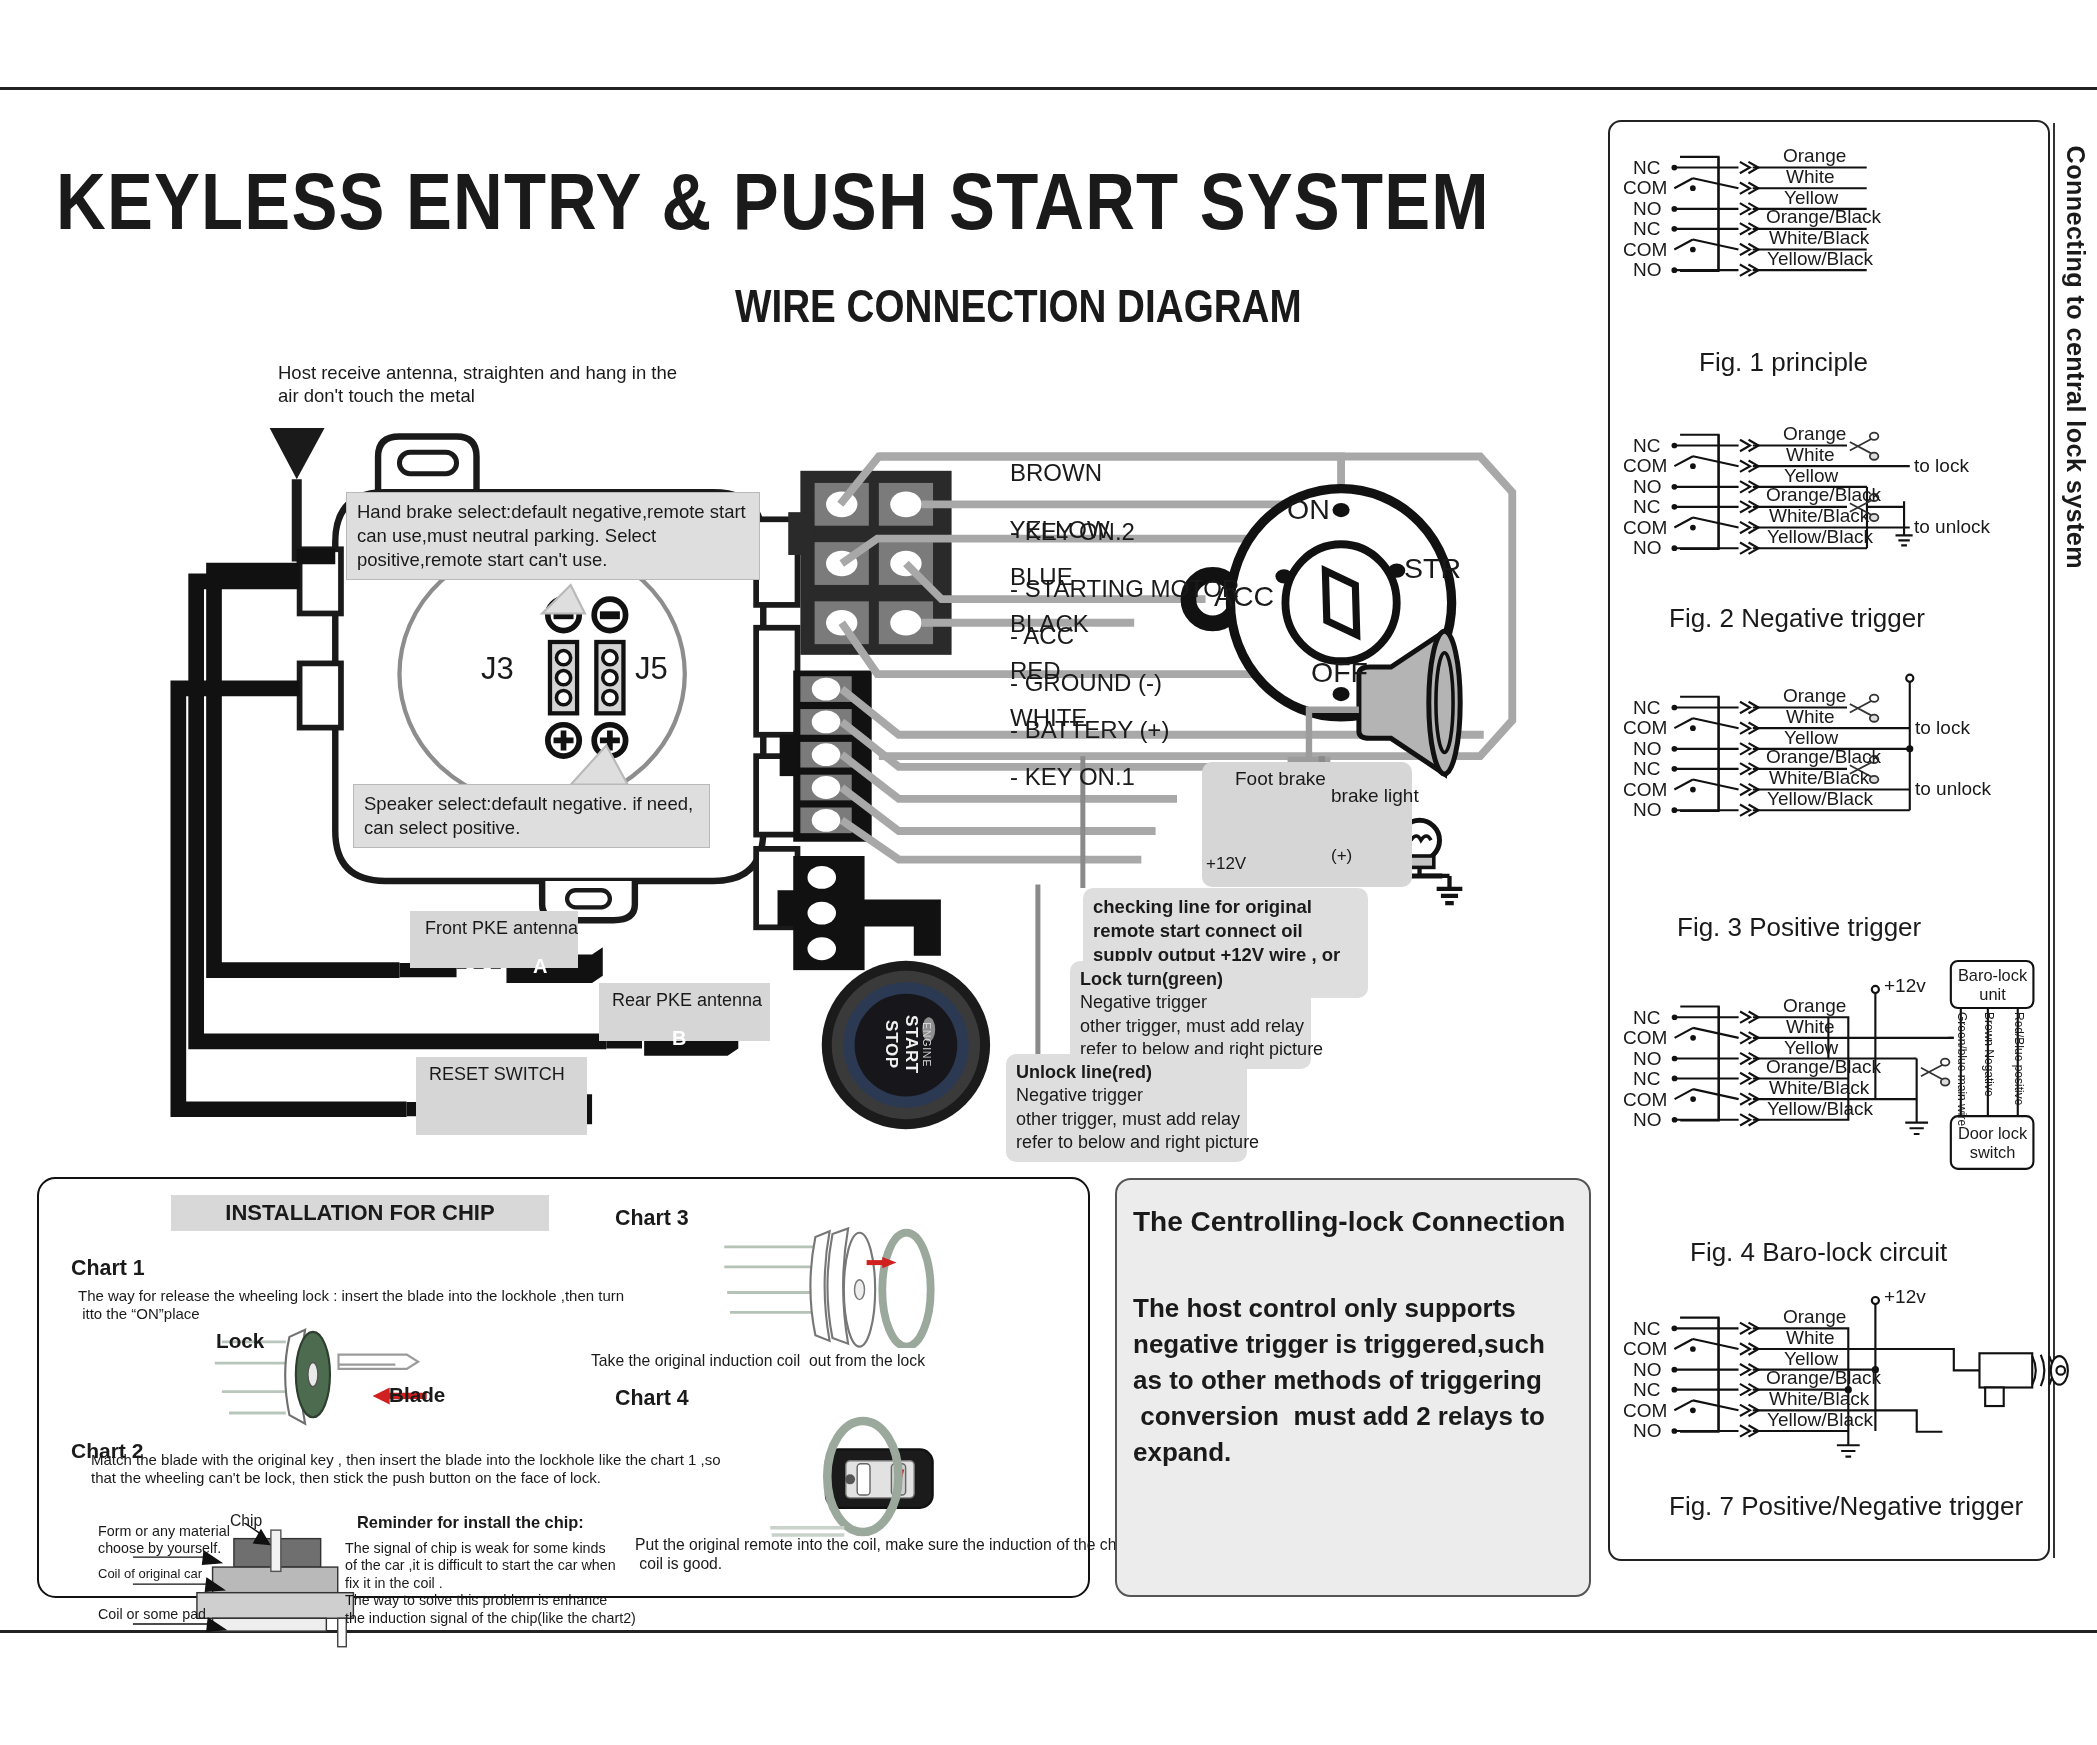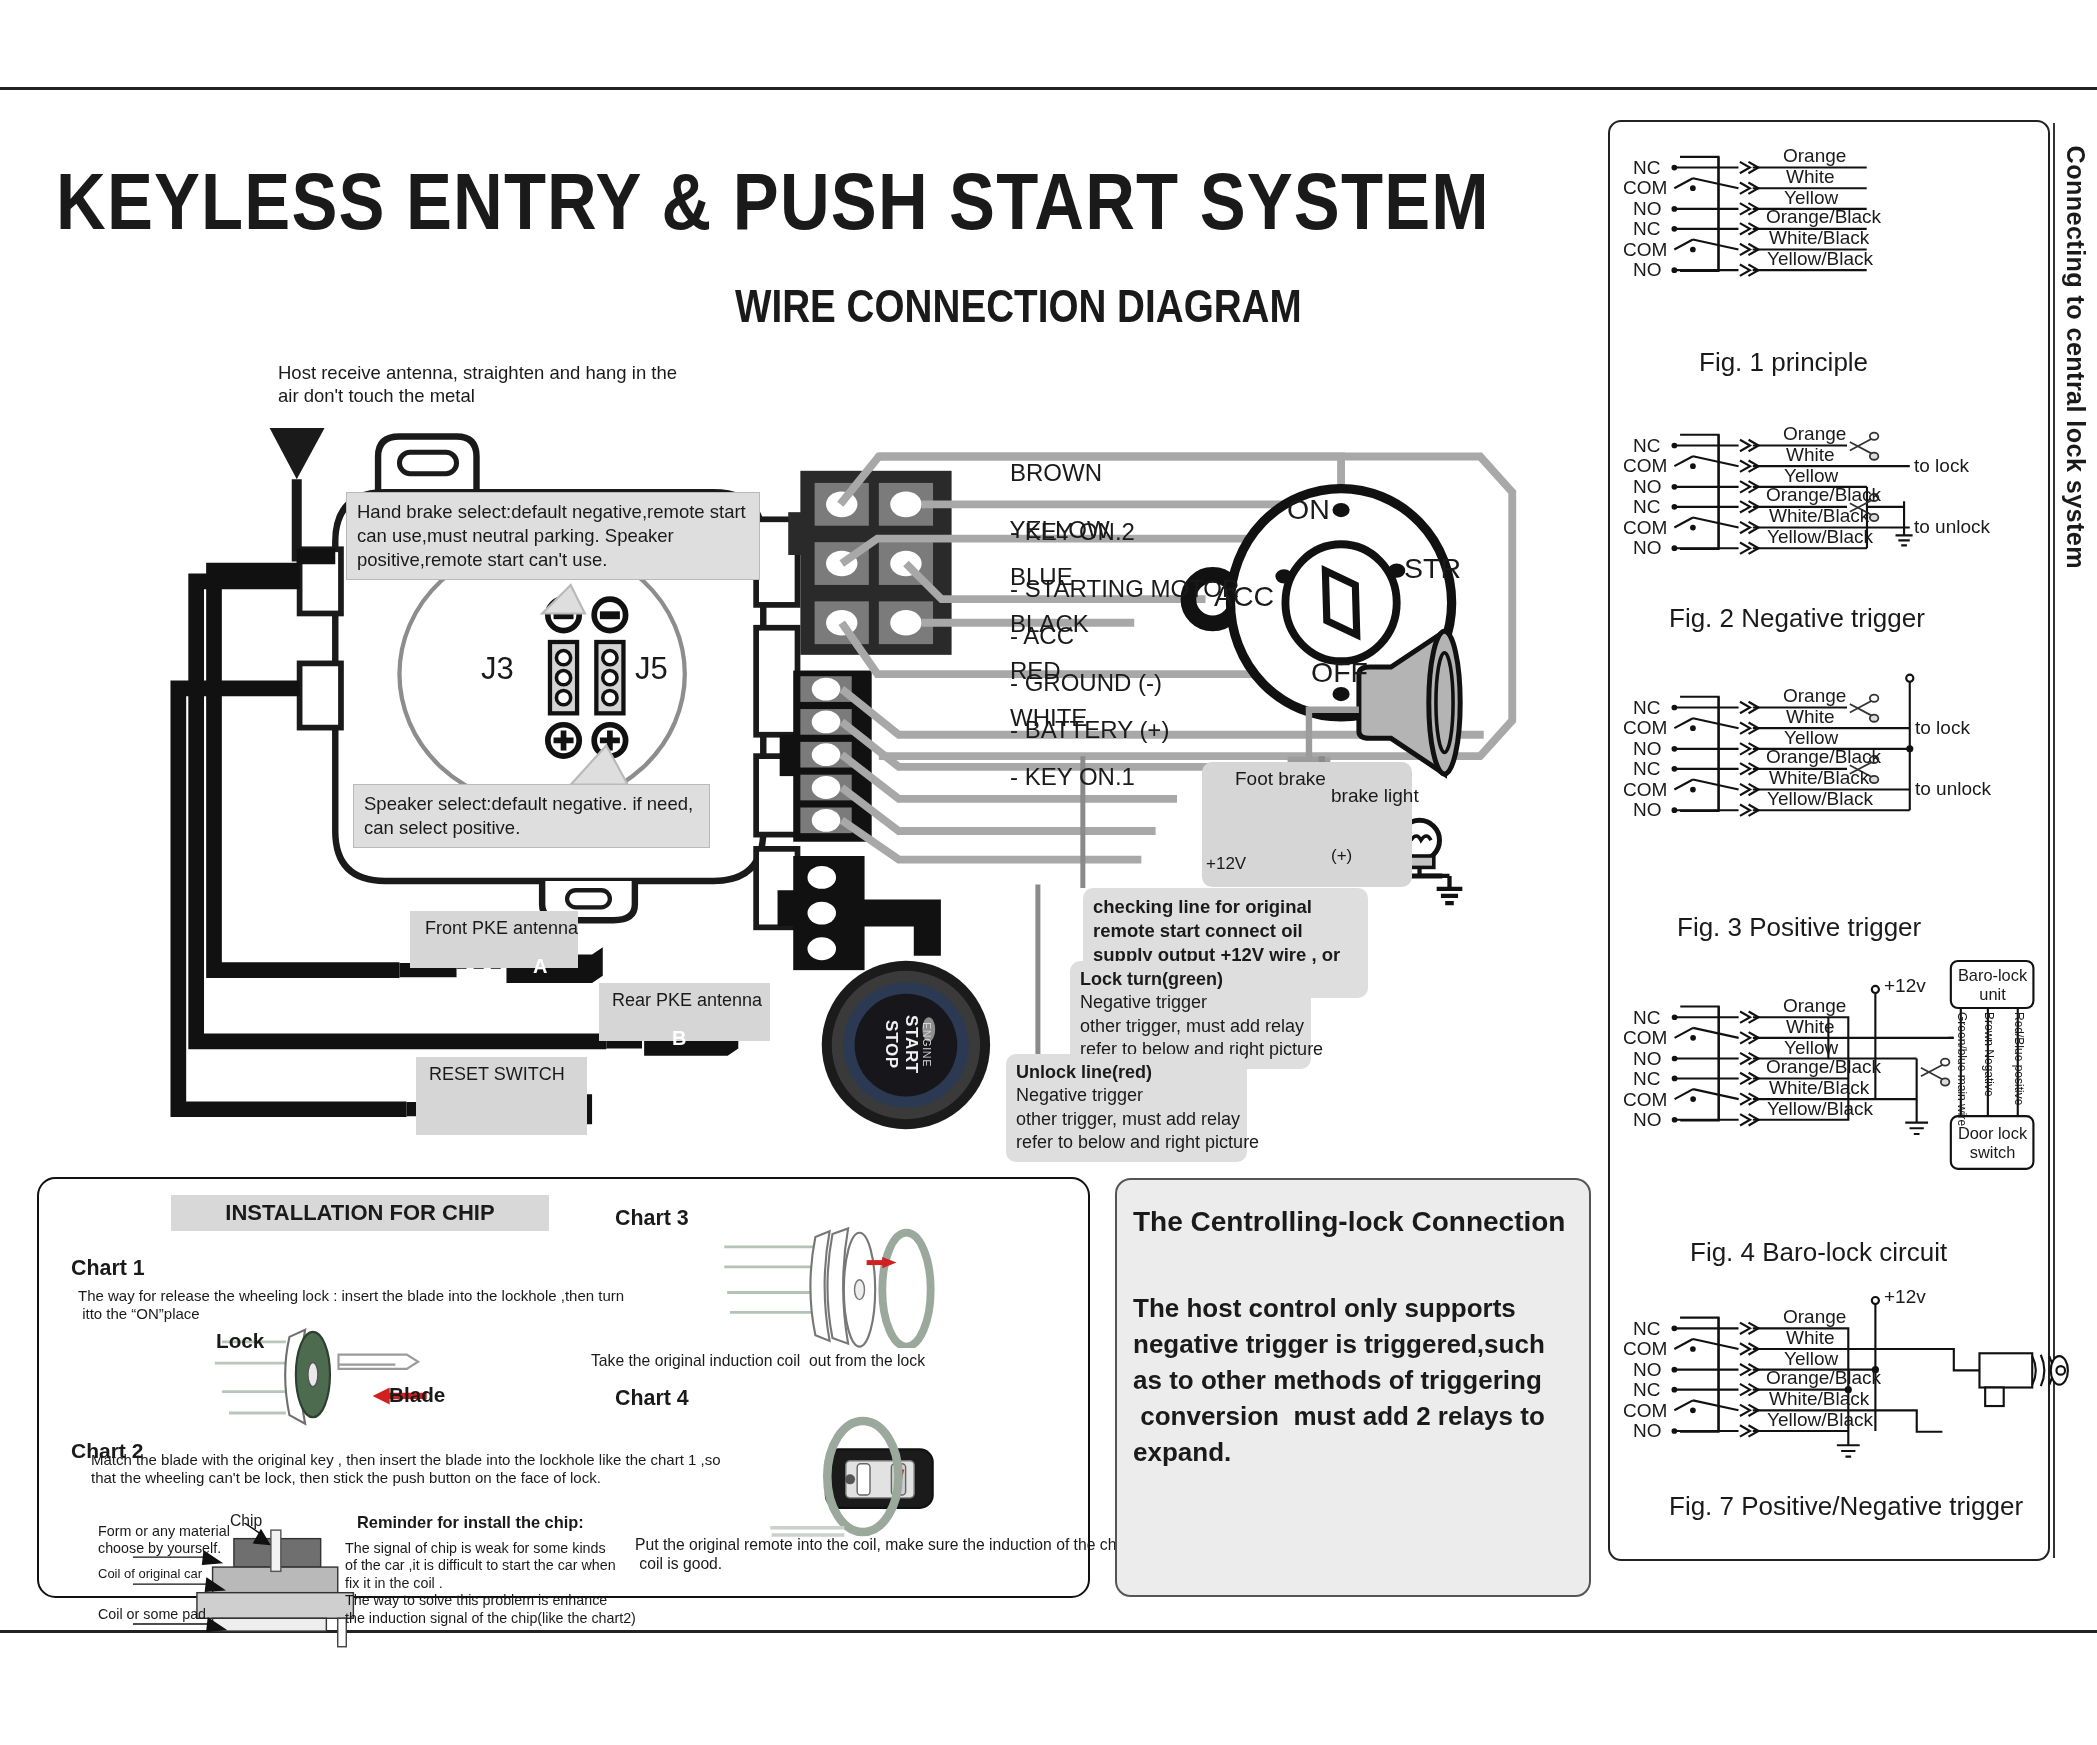--- a/index.html
+++ b/index.html
@@ -272,21 +272,21 @@
     <path d="M1455,1240 L1455,1480"></path>
     <path d="M1518,1060 L1518,1245"></path>
   </g>
 </svg>
 
 <div class="t" style="left:278px;top:362px;font-size:18.5px;">Host receive antenna, straighten and hang in the
 air don't touch the metal</div>
 
 <div class="callout sharp" style="left:346px;top:492px;width:414px;font-size:18.5px;">Hand brake select:default negative,remote
 start can use,must neutral parking.
-Speaker positive,remote start can't use.</div>
+Select positive,remote start can't use.</div>
 
 <div class="callout sharp" style="left:353px;top:784px;width:357px;font-size:18.5px;">Speaker select:default negative.
 if need, can select positive.</div>
 
 <div class="t b" style="left:481px;top:650px;font-size:31px;font-weight:400;">J3</div>
 <div class="t b" style="left:635px;top:650px;font-size:31px;font-weight:400;">J5</div>
 
 <div class="abs" style="left:970px;top:442px;">
   <div style="position:relative;height:214px;">
     <div class="t" style="left:0px;top:-13px;font-size:24px;">

